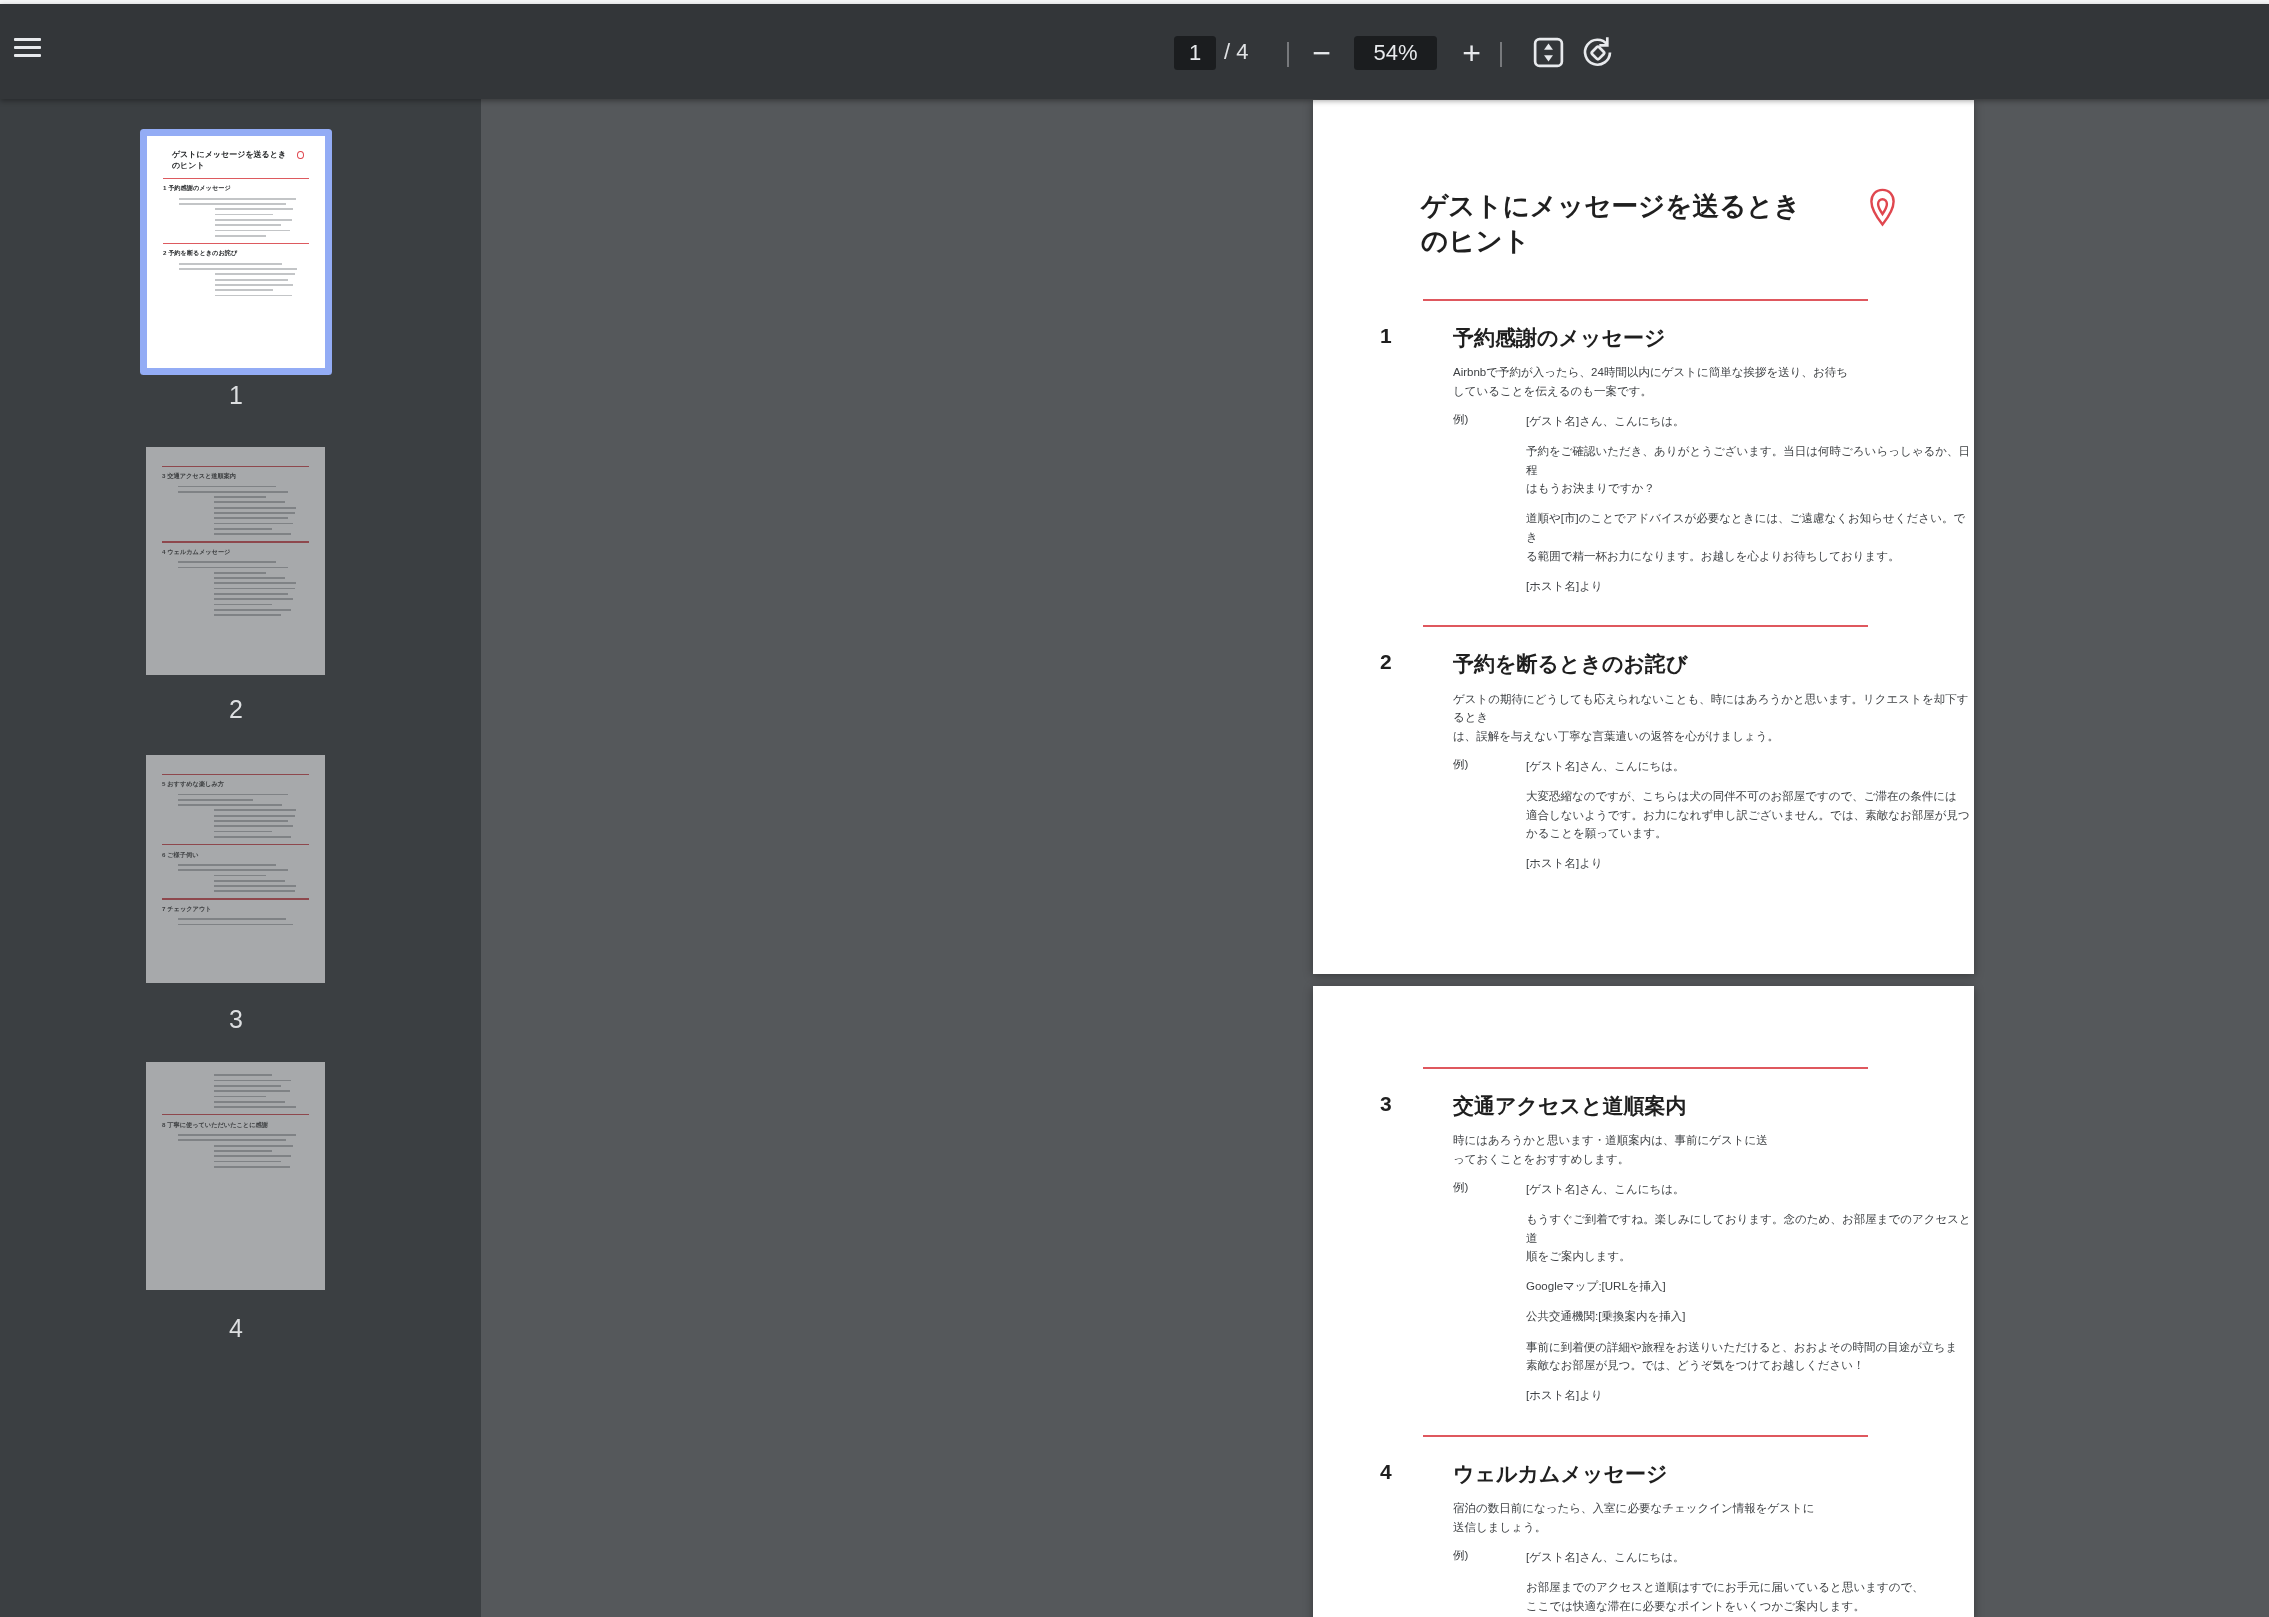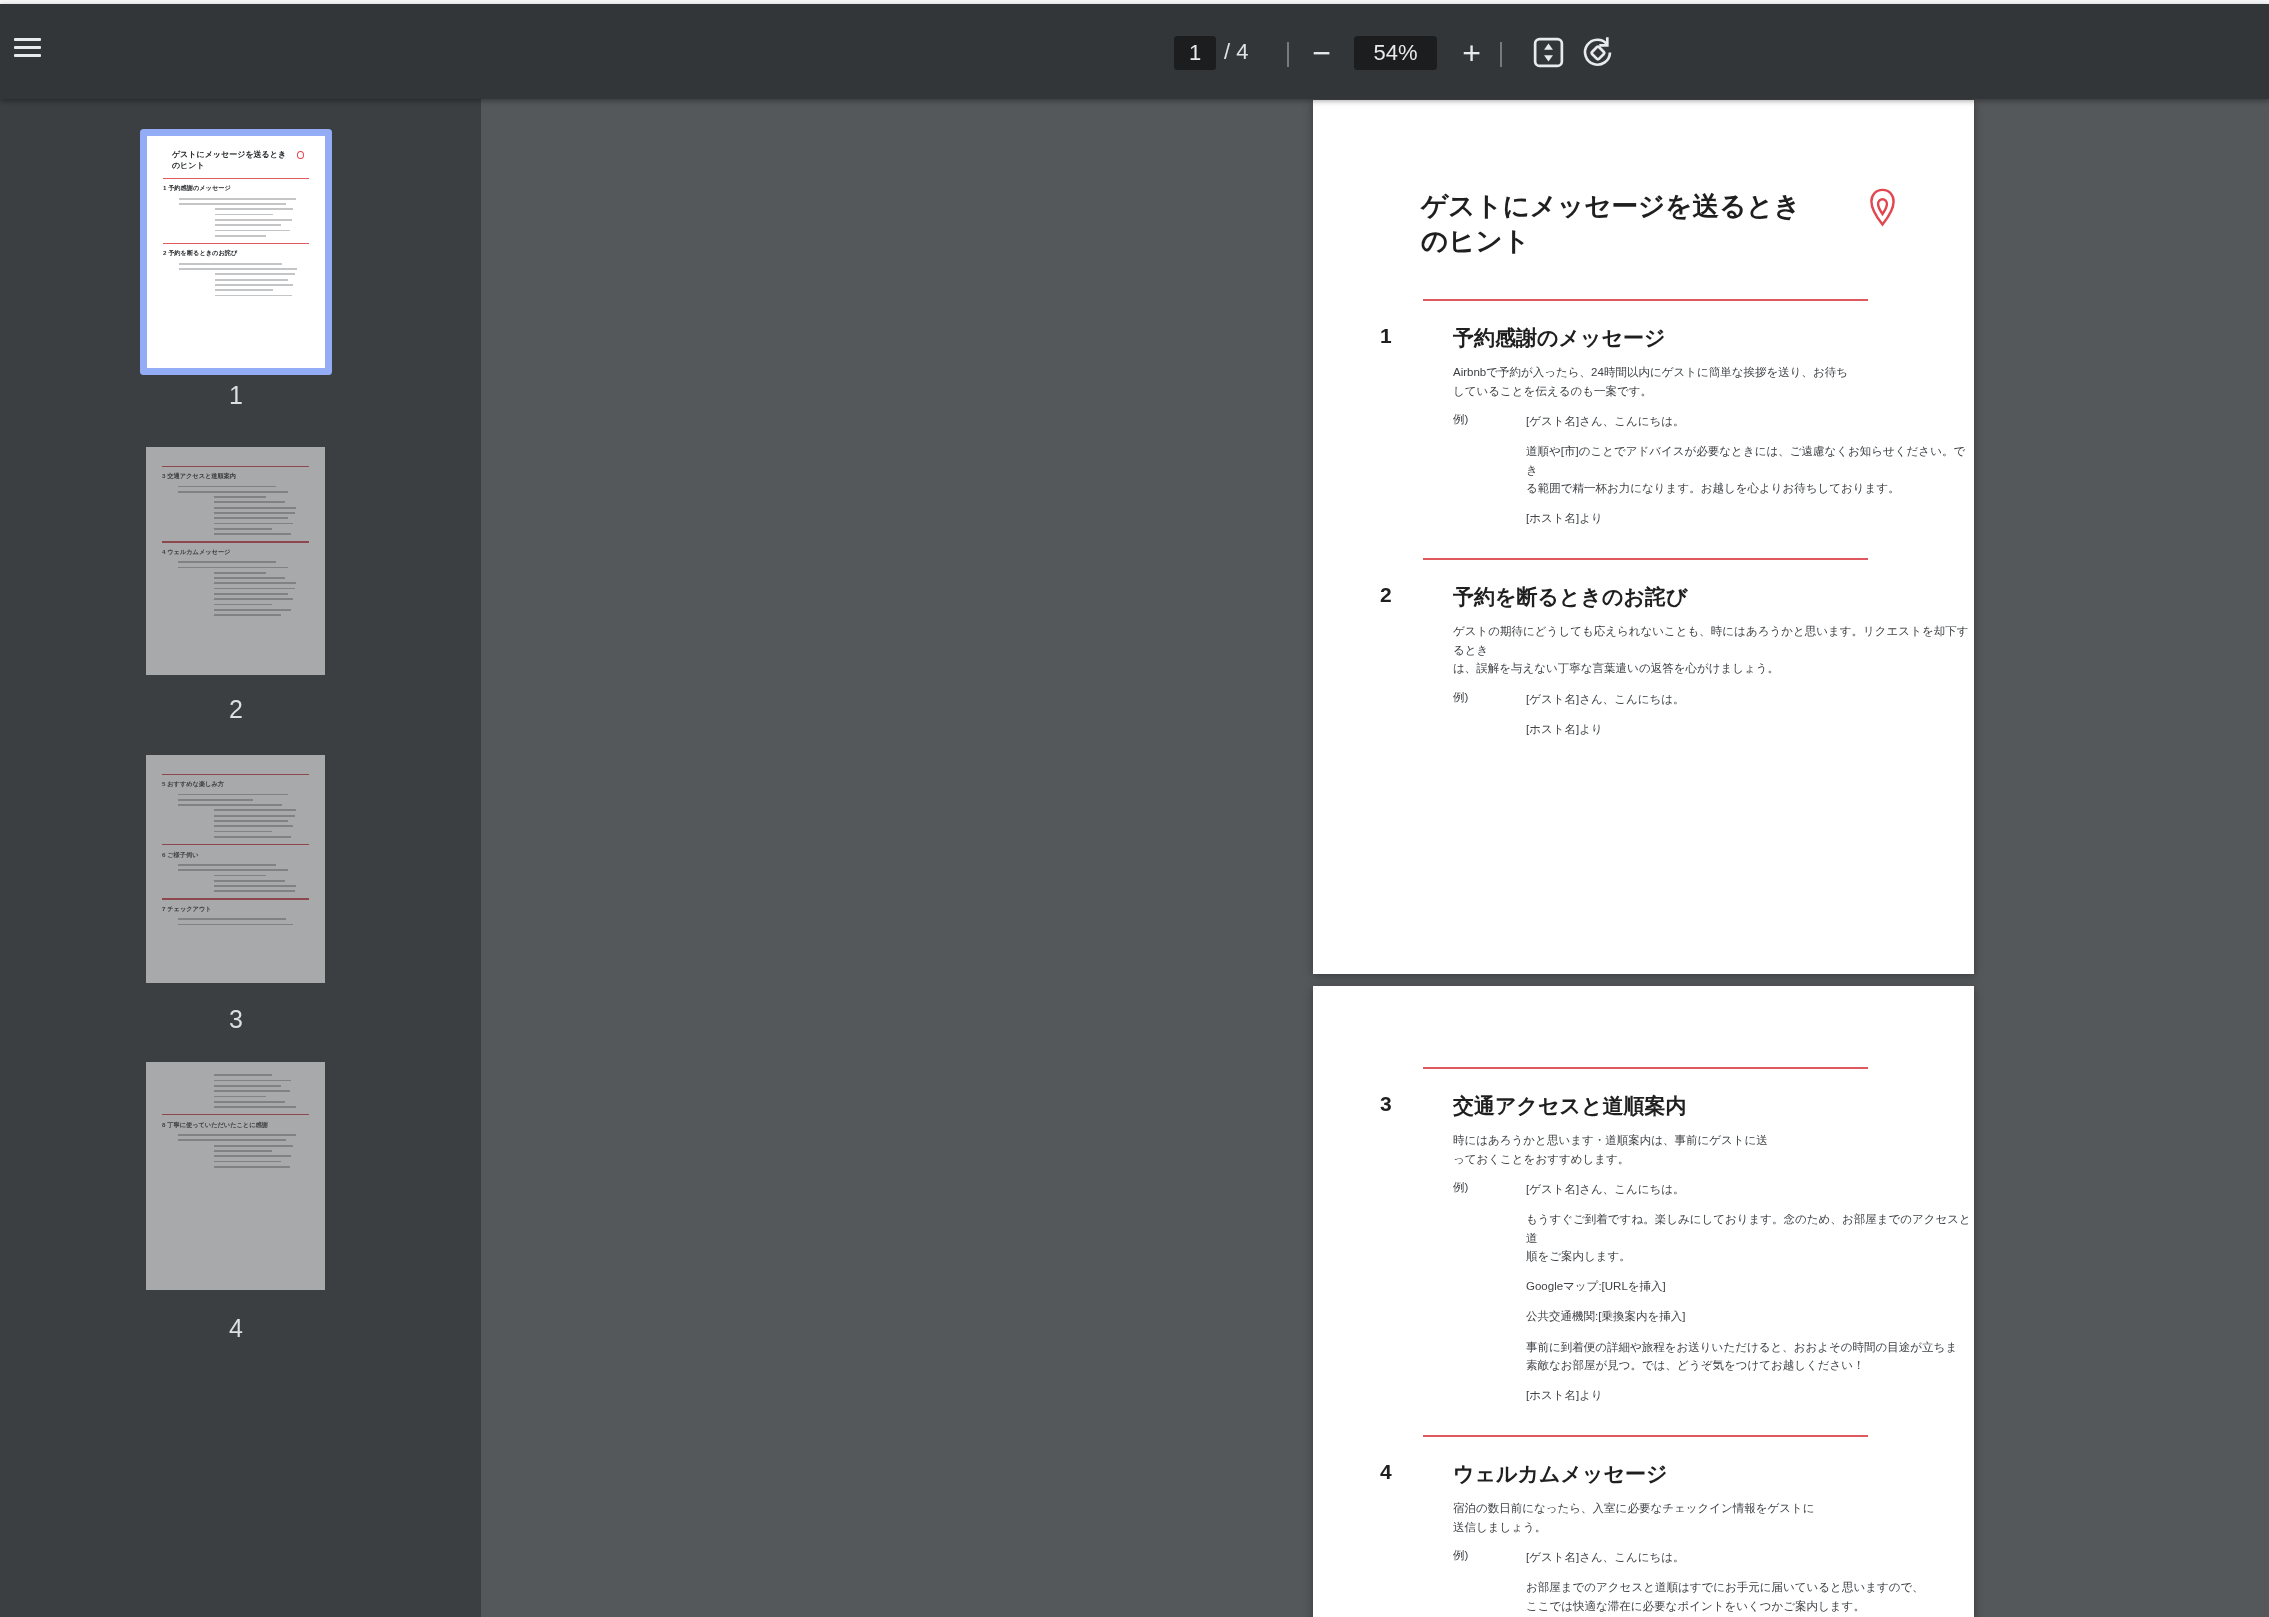--- a/index.html
+++ b/index.html
@@ -342,35 +342,40 @@
     <div class="sections">
         <div class="section">
           <div class="rule"></div>
           <div class="sec-head"><span class="num">1</span><span class="h">予約感謝のメッセージ</span></div>
           <div class="intro">Airbnbで予約が入ったら、24時間以内にゲストに簡単な挨拶を送り、お待ち
 していることを伝えるのも一案です。</div>
           <div class="ex-row">
             <span class="ex-label">例)</span>
             <div class="ex-blocks">
               <p>[ゲスト名]さん、こんにちは。</p>
+              <p>予約をご確認いただき、ありがとうございます。当日は何時ごろいらっしゃるか、日程
+はもうお決まりですか？</p>
               <p>道順や[市]のことでアドバイスが必要なときには、ご遠慮なくお知らせください。でき
 る範囲で精一杯お力になります。お越しを心よりお待ちしております。</p>
               <p>[ホスト名]より</p>
             </div>
           </div>
         </div>
         <div class="section">
           <div class="rule"></div>
           <div class="sec-head"><span class="num">2</span><span class="h">予約を断るときのお詫び</span></div>
           <div class="intro">ゲストの期待にどうしても応えられないことも、時にはあろうかと思います。リクエストを却下するとき
 は、誤解を与えない丁寧な言葉遣いの返答を心がけましょう。</div>
           <div class="ex-row">
             <span class="ex-label">例)</span>
             <div class="ex-blocks">
               <p>[ゲスト名]さん、こんにちは。</p>
+              <p>大変恐縮なのですが、こちらは犬の同伴不可のお部屋ですので、ご滞在の条件には
+適合しないようです。お力になれず申し訳ございません。では、素敵なお部屋が見つ
+かることを願っています。</p>
               <p>[ホスト名]より</p>
             </div>
           </div>
         </div>
       </div>
   </div>
 
   <div id="page2" class="page">
     <div class="sections">
         <div class="section">

